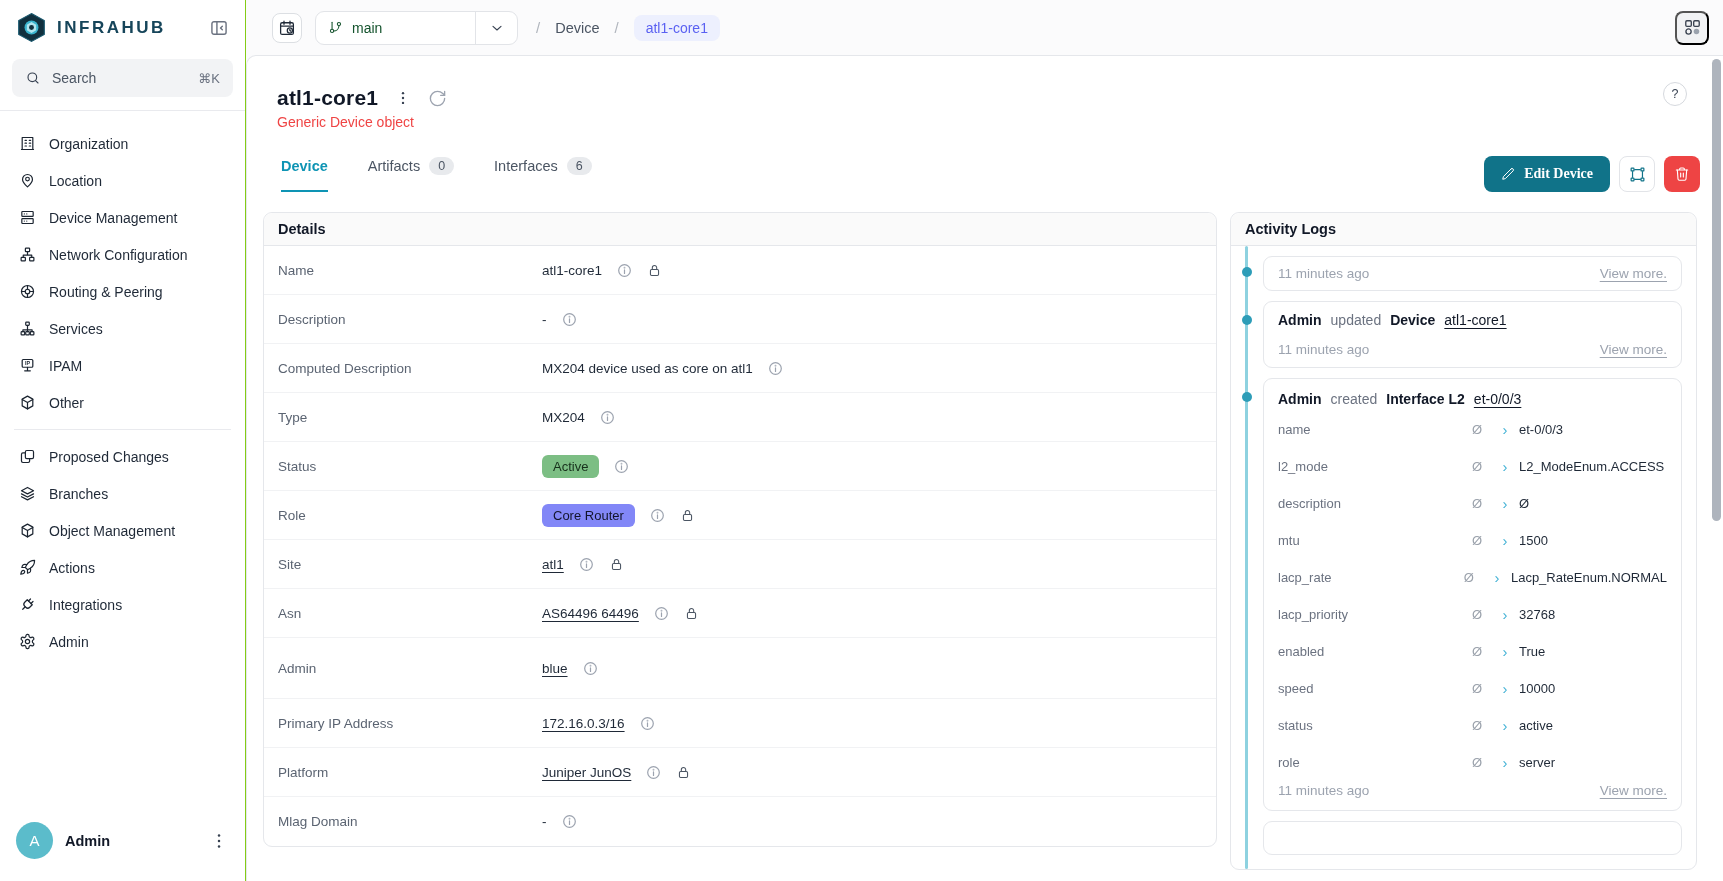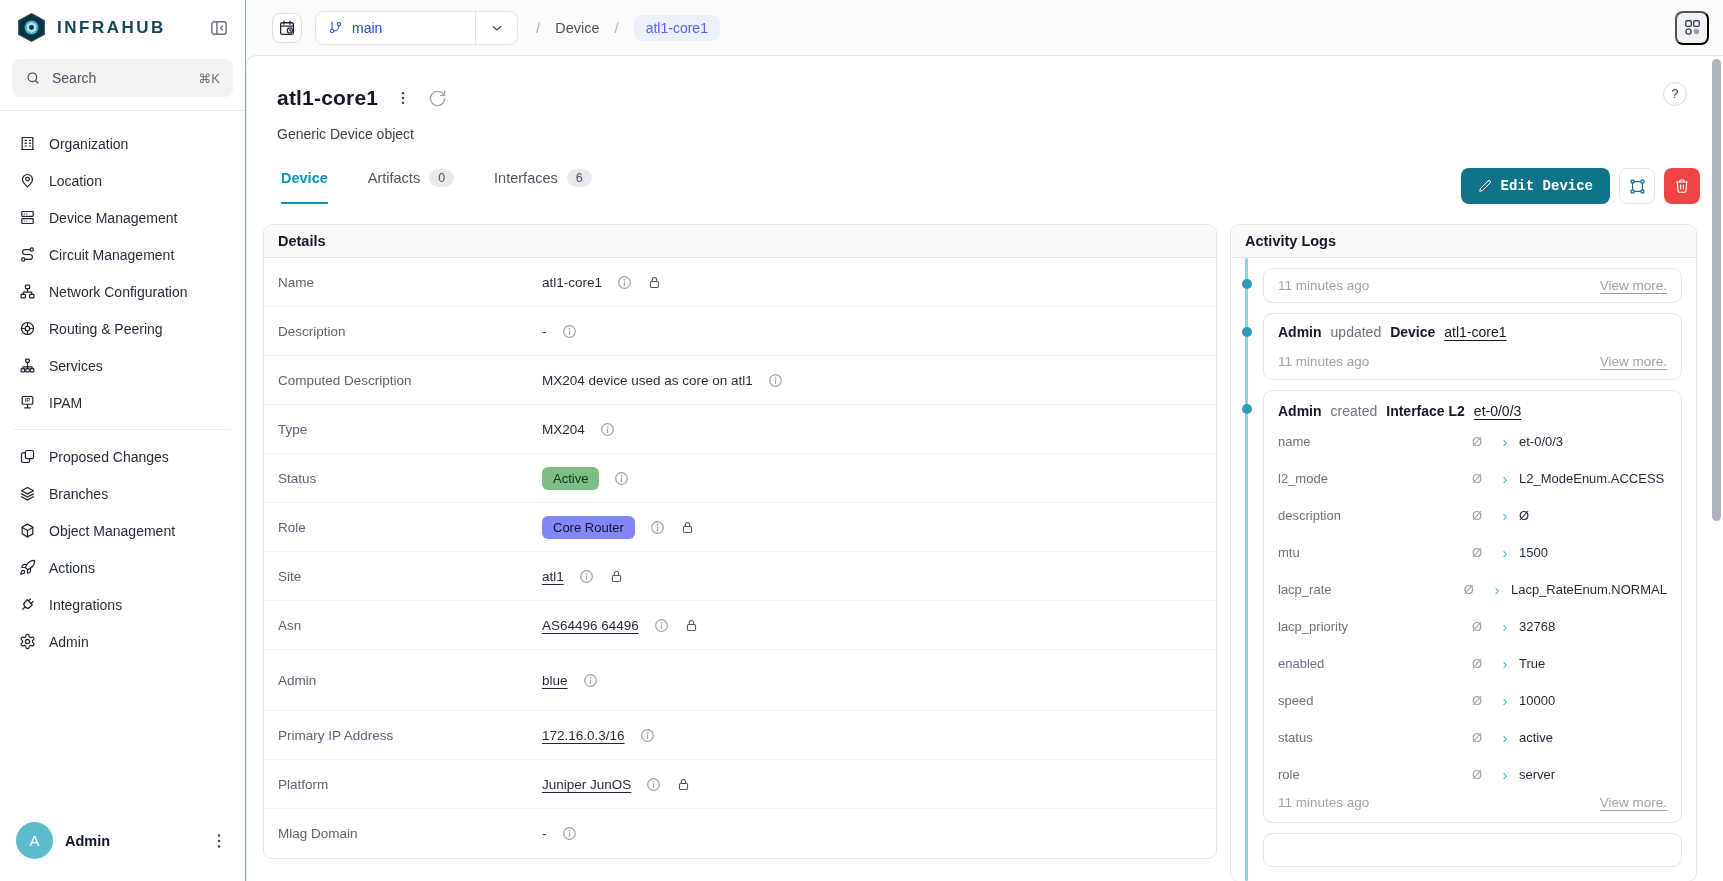--- a/index.html
+++ b/index.html
@@ -25,45 +25,45 @@
   .group-divider { border:none; border-top:1px solid #e9eaee; margin:8px 6px; }
   .user-row { margin-top:auto; display:flex; align-items:center; padding:16px 16px 22px; }
   .avatar { width:37px; height:37px; border-radius:50%; background:#5bbccb; color:#fff; font-size:15px; display:flex; align-items:center; justify-content:center; }
   .user-name { margin-left:12px; font-size:14.5px; font-weight:700; color:#111827; }
   .user-kebab { margin-left:auto; color:#374151; cursor:pointer; width:20px; height:20px; }
 
   
   .topbar { position:absolute; left:246px; top:0; right:0; height:55px; display:flex; align-items:center; padding:0 14px 0 26px; background:#fbfbfc; }
   .icon-sq-btn { width:30px; height:30px; border:1px solid #dcdfe3; background:#fff; border-radius:8px; display:flex; align-items:center; justify-content:center; color:#1f2937; cursor:pointer; }
   .branch-select { margin-left:13px; height:34px; width:203px; border:1px solid #e2e4e8; background:#fff; border-radius:9px; display:flex; align-items:center; cursor:pointer; }
-  .branch-left { display:flex; align-items:center; gap:9px; padding:0 12px; flex:1; color:#1d4ed8; font-size:14px; }
+  .branch-left { display:flex; align-items:center; gap:9px; padding:0 12px; flex:1; color:#14532d; font-size:14px; }
   .branch-chev { width:42px; align-self:stretch; border-left:1px solid #e2e4e8; display:flex; align-items:center; justify-content:center; color:#374151; }
   .crumbs { display:flex; align-items:center; margin-left:18px; gap:15px; font-size:14.5px; }
   .crumb-sep { color:#b0b5bd; font-size:15px; }
   .crumb-link { color:#4b5563; cursor:pointer; }
   .crumb-pill { background:#edf0fe; color:#5a61f2; padding:5px 12px; border-radius:8px; font-size:14px; cursor:pointer; }
   .apps-btn { margin-left:auto; width:34px; height:34px; border-radius:8px; background:#f1f2f4; display:flex; align-items:center; justify-content:center; color:#3b4351; cursor:pointer; }
 
   
   .main { position:absolute; left:246px; top:55px; right:0; bottom:0; background:#fff; border-top:1px solid #e5e7eb; border-left:1px solid #e5e7eb; border-top-left-radius:10px; overflow:hidden; }
   .page-head { position:relative; padding:30px 26px 0 30px; }
   .title-row { display:flex; align-items:center; gap:16px; }
   .page-title { font-size:21px; font-weight:700; color:#111827; letter-spacing:.2px; }
   .title-kebab { color:#374151; width:18px; height:18px; cursor:pointer; }
   .refresh-btn { color:#9ca3af; width:19px; height:19px; cursor:pointer; }
-  .page-subtitle { margin-top:16px; font-size:14px; color:#404040; }
+  .page-subtitle { margin-top:4px; font-size:14px; color:#ef4444; }
   .help-btn { position:absolute; top:26px; right:36px; width:24px; height:24px; border:1px solid #d6d9de; border-radius:50%; background:#fff; display:flex; align-items:center; justify-content:center; font-size:12.5px; color:#374151; cursor:pointer; }
 
   .tab-row { display:flex; align-items:flex-end; margin:26px 23px 0 30px; }
   .tabs { display:flex; gap:40px; margin-left:4px; }
   .tab { display:flex; align-items:center; gap:9px; font-size:14.5px; color:#4b5563; padding-bottom:15px; cursor:pointer; border-bottom:2px solid transparent; }
   .tab.active { color:#0e94b4; font-weight:600; border-bottom-color:#0e94b4; }
   .tab-badge { background:#e8eaed; color:#4b5563; font-size:12.5px; padding:2px 9px; border-radius:10px; }
   .actions { margin-left:auto; display:flex; gap:9px; }
-  .btn-primary { height:36px; background:#107389; color:#fff; border:none; border-radius:8px; font-size:14px; font-weight:600; font-family:Liberation Mono, monospace; display:flex; align-items:center; gap:9px; padding:8px 17px; cursor:pointer; }
+  .btn-primary { height:36px; background:#107389; color:#fff; border:none; border-radius:8px; font-size:14px; font-weight:600; font-family:Liberation Serif, serif; display:flex; align-items:center; gap:9px; padding:8px 17px; cursor:pointer; }
   .btn-icon { width:36px; height:36px; border-radius:8px; border:1px solid #e2e4e8; background:#fff; color:#107389; display:flex; align-items:center; justify-content:center; cursor:pointer; }
   .btn-danger { width:36px; height:36px; border-radius:8px; border:none; background:#ee4444; color:#fff; display:flex; align-items:center; justify-content:center; cursor:pointer; }
 
   .content-row { display:flex; align-items:flex-start; gap:13px; margin:20px 26px 0 16px; }
   .panel { border:1px solid #e5e7eb; border-radius:9px; background:#fff; }
   .panel-header { background:#fafafa; border-bottom:1px solid #e5e7eb; border-radius:9px 9px 0 0; padding:8px 14px; font-size:14.5px; font-weight:700; color:#111827; }
 
   
   .details-panel { width:954px; }
   .d-row { display:flex; align-items:center; min-height:49px; padding:0 14px; border-bottom:1px solid #f1f2f4; }
@@ -154,28 +154,20 @@
     <div class="nav-item">
       <svg class="i nico" viewBox="0 0 24 24">
           <rect x="4" y="3.5" width="16" height="7" rx="1"></rect>
           <rect x="4" y="13.5" width="16" height="7" rx="1"></rect>
           <path d="M7.5 7h.01M7.5 17h.01M11 7h.01M11 17h.01"></path>
         </svg>
       <span>Device Management</span>
     </div>
     <div class="nav-item">
       <svg class="i nico" viewBox="0 0 24 24">
-          <circle cx="6" cy="19" r="2.3"></circle>
-          <circle cx="18" cy="5" r="2.3"></circle>
-          <path d="M9 19h6.5a3.5 3.5 0 0 0 0-7h-7a3.5 3.5 0 0 1 0-7H15"></path>
-        </svg>
-      <span>Circuit Management</span>
-    </div>
-    <div class="nav-item">
-      <svg class="i nico" viewBox="0 0 24 24">
           <rect x="9" y="3" width="6" height="5" rx="1"></rect>
           <rect x="3" y="16" width="6" height="5" rx="1"></rect>
           <rect x="15" y="16" width="6" height="5" rx="1"></rect>
           <path d="M12 8v5M6 16v-3h12v3"></path>
         </svg>
       <span>Network Configuration</span>
     </div>
     <div class="nav-item">
       <svg class="i nico" viewBox="0 0 24 24">
           <circle cx="12" cy="12" r="8.5"></circle>
@@ -194,20 +186,27 @@
         </svg>
       <span>Services</span>
     </div>
     <div class="nav-item">
       <svg class="i nico" viewBox="0 0 24 24">
           <rect x="4.5" y="3.5" width="15" height="11" rx="1.5"></rect>
           <path d="M12 14.5V19M8 19.5h8"></path>
           <text x="12" y="11.6" text-anchor="middle" font-size="7.5" font-weight="bold" fill="currentColor" stroke="none" font-family="Liberation Sans, sans-serif">IP</text>
         </svg>
       <span>IPAM</span>
+    </div>
+    <div class="nav-item">
+      <svg class="i nico" viewBox="0 0 24 24">
+          <path d="M12 3l7.5 4.2v9.6L12 21l-7.5-4.2V7.2L12 3z"></path>
+          <path d="M12 12l7.5-4.2M12 12L4.5 7.8M12 12v9"></path>
+        </svg>
+      <span>Other</span>
     </div>
 
     <hr class="group-divider">
 
     <div class="nav-item">
       <svg class="i nico" viewBox="0 0 24 24">
           <rect x="9" y="3.5" width="11.5" height="11.5" rx="2"></rect>
           <path d="M15 15v3.5a2 2 0 0 1-2 2H5.5a2 2 0 0 1-2-2V9a2 2 0 0 1 2-2H9"></path>
         </svg>
       <span>Proposed Changes</span>

